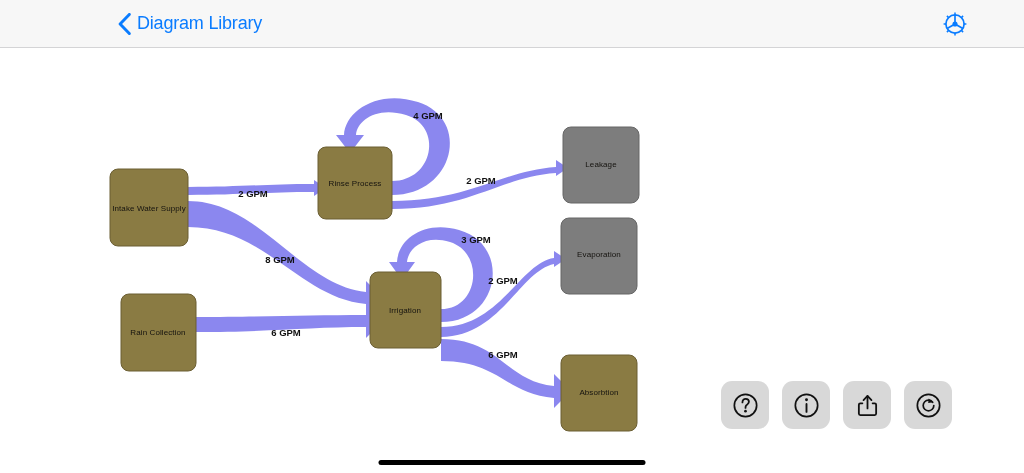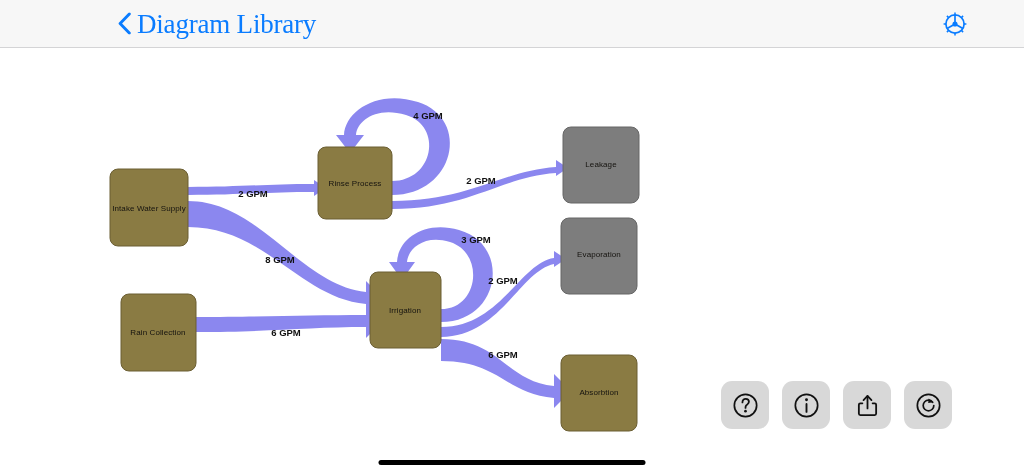--- a/index.html
+++ b/index.html
@@ -30,24 +30,23 @@
     display: flex; align-items: center; gap: 6px;
     cursor: pointer;
     user-select: none;
   }
   .chev {
     width: 13px; height: 22px;
     display: block;
   }
   .back-label {
     color: #0a7cff;
-    font-size: 27px;
+    font-size: 18px;
     letter-spacing: -0.2px;
     white-space: nowrap;
-    font-family: Liberation Serif, serif;
   }
   .gear-btn {
     position: absolute; right: 56px; top: 50%;
     transform: translateY(-50%);
     width: 26px; height: 26px;
     cursor: pointer;
   }
 
   
   .canvas {

